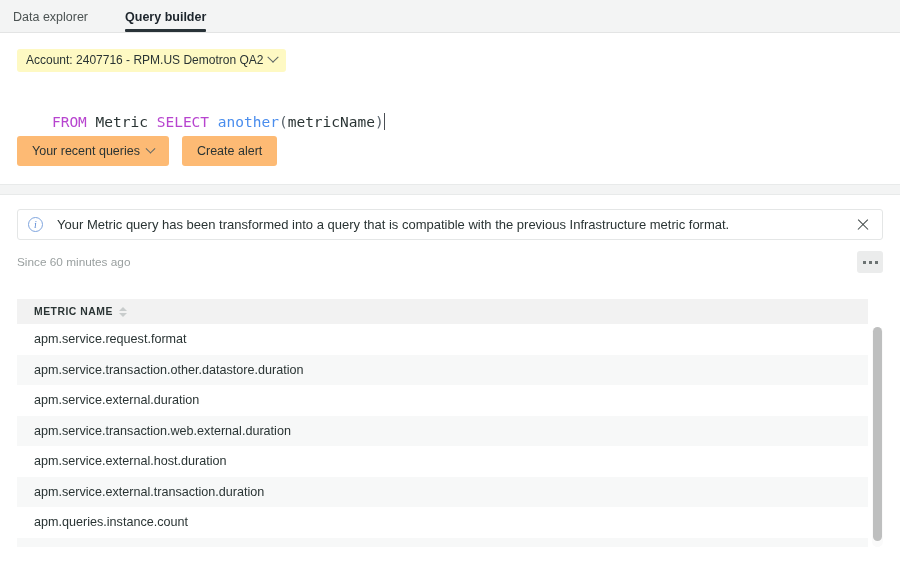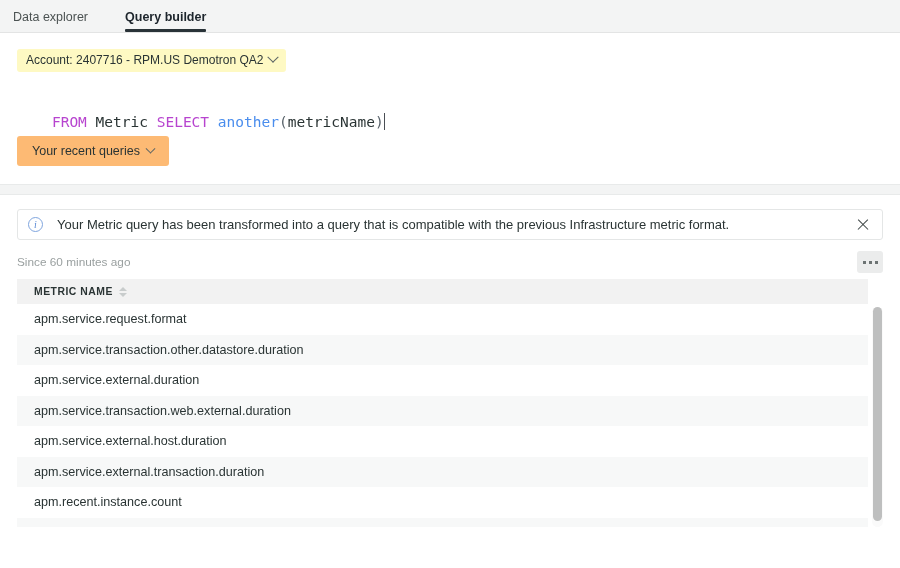--- a/index.html
+++ b/index.html
@@ -200,21 +200,21 @@
     cursor: pointer;
   }
   .ellipsis-btn span {
     width: 3px; height: 3px;
     background: #6c7373;
     display: block;
   }
 
   
   .table-wrap {
-    margin-top: 6px;
+    margin-top: 26px;
     position: relative;
     width: 866px;
     height: 248px;
     overflow: hidden;
   }
   .tbl { width: 851px; border-collapse: collapse; table-layout: fixed; }
   .tbl thead th {
     background: #f2f2f2;
     text-align: left;
     font-size: 10.4px;
@@ -289,20 +289,23 @@
   </div>
 
   <div class="nrql">
     <span class="kw">FROM</span><span class="ident"> </span><span class="ident">Metric</span><span class="ident"> </span><span class="kw">SELECT</span><span class="ident"> </span><span class="fn">another</span><span class="punct">(</span><span class="ident">metricName</span><span class="punct">)</span><span class="caret"></span>
   </div>
 
   <div class="btn-row">
     <button class="btn">
       <span>Your recent queries</span>
       <span class="chev"></span>
+    </button>
+    <button class="btn">
+      <span>Create alert</span>
     </button>
   </div>
 </div>
 
 <div class="band"></div>
 
 <div class="results">
 
   <div class="notice">
     <div class="info-icon">i</div>
@@ -347,21 +350,21 @@
         <tr>
             <td>apm.service.transaction.web.external.duration</td>
           </tr>
         <tr>
             <td>apm.service.external.host.duration</td>
           </tr>
         <tr>
             <td>apm.service.external.transaction.duration</td>
           </tr>
         <tr>
-            <td>apm.recent.instance.count</td>
+            <td>apm.queries.instance.count</td>
           </tr>
         <tr>
             <td>newrelic.timeslice.value</td>
           </tr>
       </tbody>
     </table>
     <div class="vscroll">
       <div class="vscroll-thumb"></div>
     </div>
   </div>

